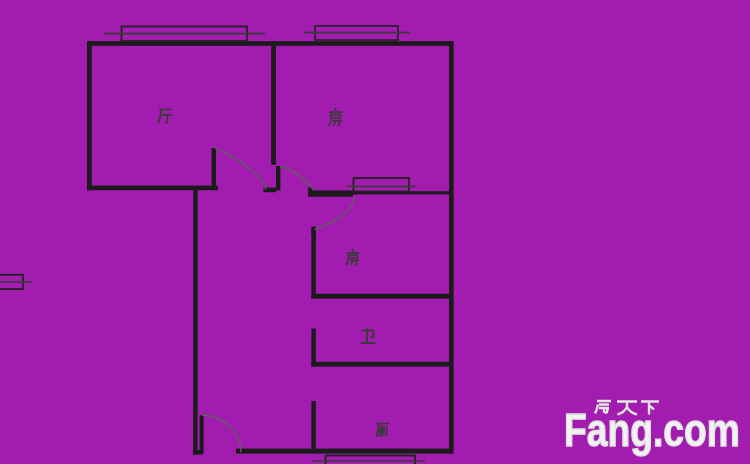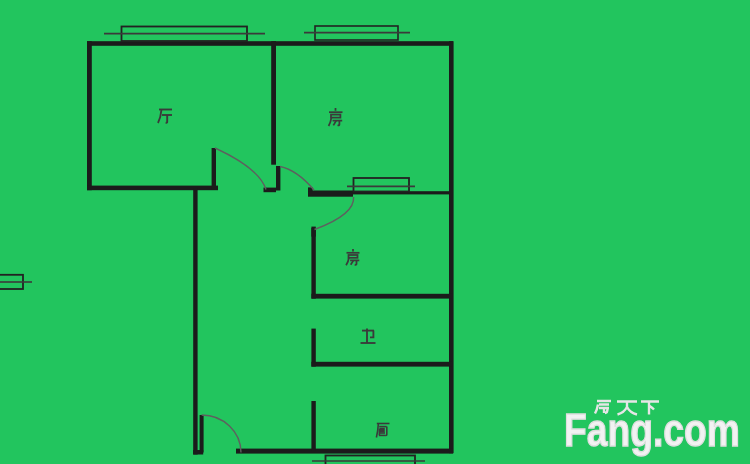--- a/index.html
+++ b/index.html
@@ -1,16 +1,16 @@
 <!DOCTYPE html>
 <html><head>
 <meta charset="utf-8">
 <style>
   html,body{margin:0;padding:0;background:#fff;}
-  #plan{position:relative;width:750px;height:464px;background:#22c55e;overflow:hidden;
+  #plan{position:relative;width:750px;height:464px;background:#a21caf;overflow:hidden;
         font-family:"Liberation Sans", sans-serif;}
   svg{position:absolute;left:0;top:0;}
 </style>
 </head>
 <body>
 
 <div id="plan">
 <svg width="750" height="464" viewBox="0 0 750 464">
 
   <rect x="91" y="46" width="180" height="140" fill="none"></rect>

